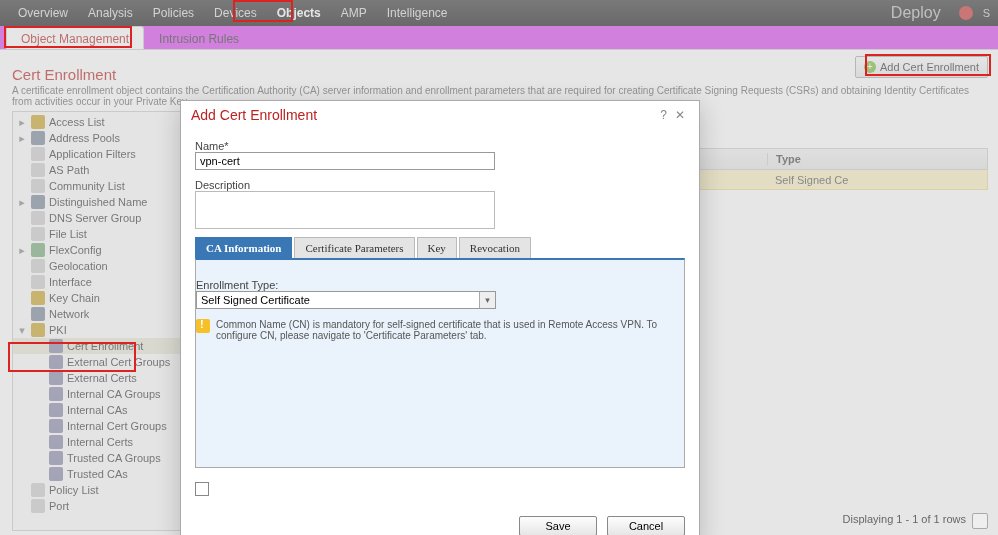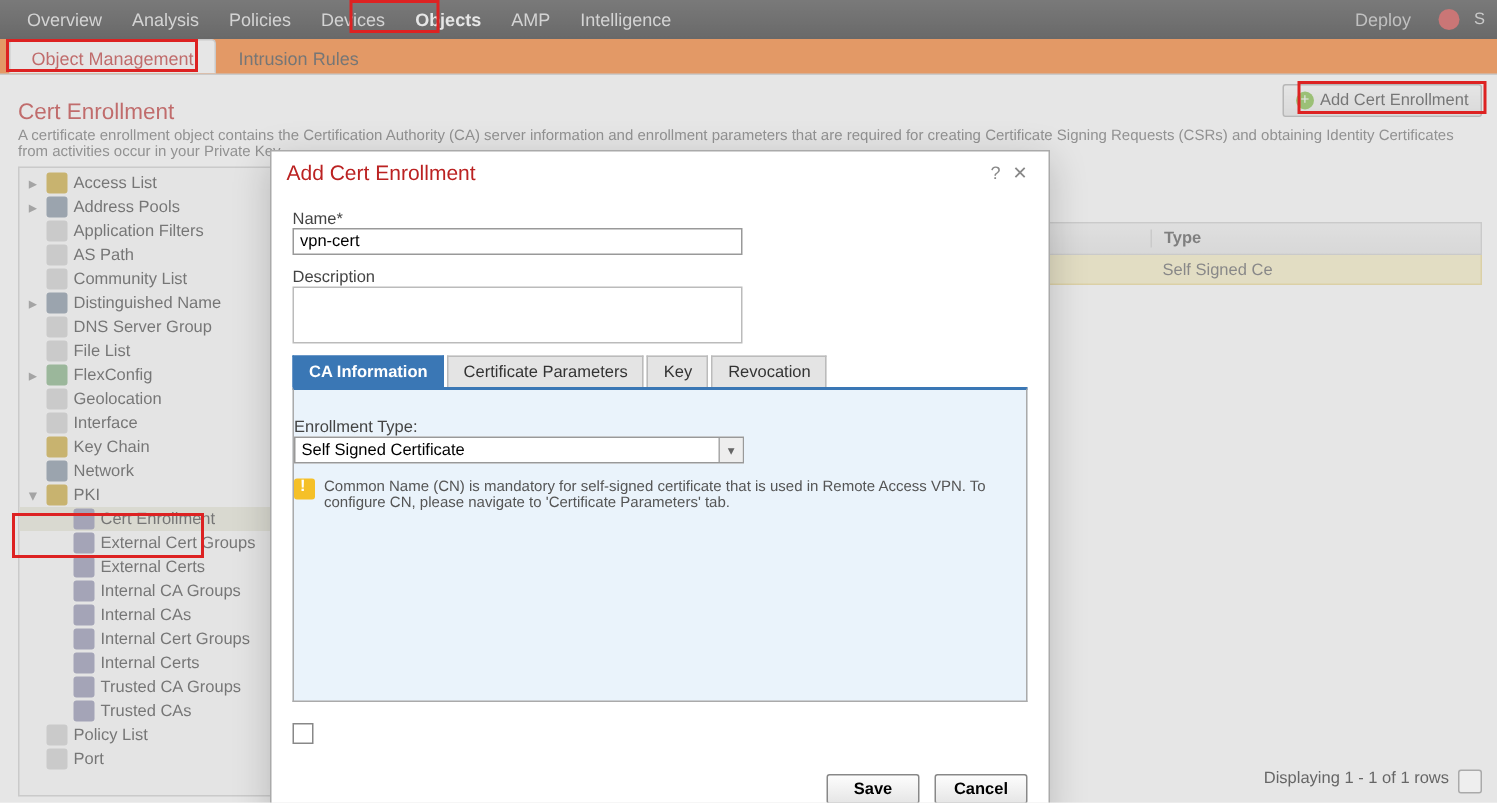--- a/index.html
+++ b/index.html
@@ -34,33 +34,33 @@
     font-weight: bold;
   }
   .topnav .right {
     margin-left: auto;
     display: flex;
     align-items: center;
     gap: 10px;
   }
   .deploy {
     color: #bbb;
-    font-size: 12px;
+    font-size: 16px;
     padding: 3px 8px;
     cursor:pointer;
   }
   .red-box {
     border: 2px solid #d22;
     position: absolute;
     pointer-events: none;
   }
   
   .subnav {
     height: 24px;
-    background: #f97316;
+    background: #d946ef;
     border-bottom: 1px solid #ccc;
     display: flex;
     align-items: stretch;
     padding-left: 6px;
   }
   .subnav .subtab {
     padding: 5px 14px 3px;
     font-size: 12px;
     cursor:pointer;
     border: 1px solid transparent;
@@ -216,20 +216,21 @@
   
   .innertabs {
     display:flex; gap:2px; margin-top:8px;
   }
   .innertabs .itab {
     padding:4px 10px;
     background:#e4e4e4;
     border:1px solid #bbb;
     font-size:11px; cursor:pointer;
     border-bottom:none;
+    font-family:Liberation Serif, serif;
   }
   .innertabs .itab.active {
     background:#3a77b5; color:#fff; border-color:#3a77b5;
     font-weight:bold;
   }
   .tabpane {
     border:1px solid #aaa; border-top:2px solid #3a77b5;
     background:#eaf3fb;
     padding: 10px 0;
     min-height: 210px;
@@ -247,24 +248,24 @@
   }
   .chk {
     width:14px;height:14px; border:1px solid #888; background:#fff;
     display:inline-block;
   }
   .modal-btns {
     display:flex; justify-content:flex-end; gap:10px;
     padding: 8px 14px 0;
   }
   .modal-btns button {
-    width: 62px; height:20px;
+    width: 78px; height:20px;
     background: linear-gradient(#fdfdfd,#e6e6e6);
     border:1px solid #888; border-radius:2px;
-    font-size:11px; cursor:pointer;font-weight:bold;
+    font-size:11px; cursor:pointer;
   }
 </style>
 </head>
 <body>
 
 <div class="topnav">
   <div class="tab">Overview</div>
   <div class="tab">Analysis</div>
   <div class="tab">Policies</div>
   <div class="tab">Devices</div>

